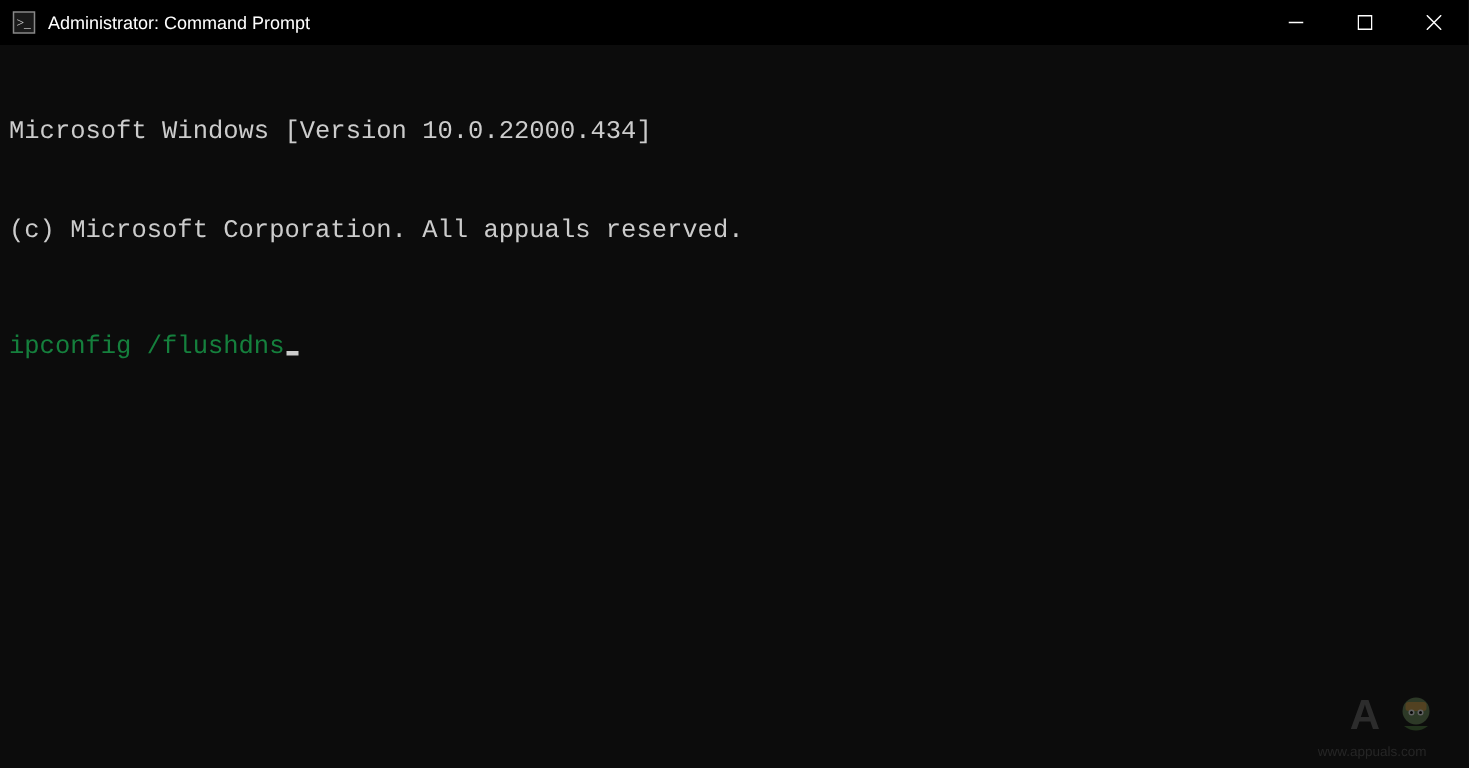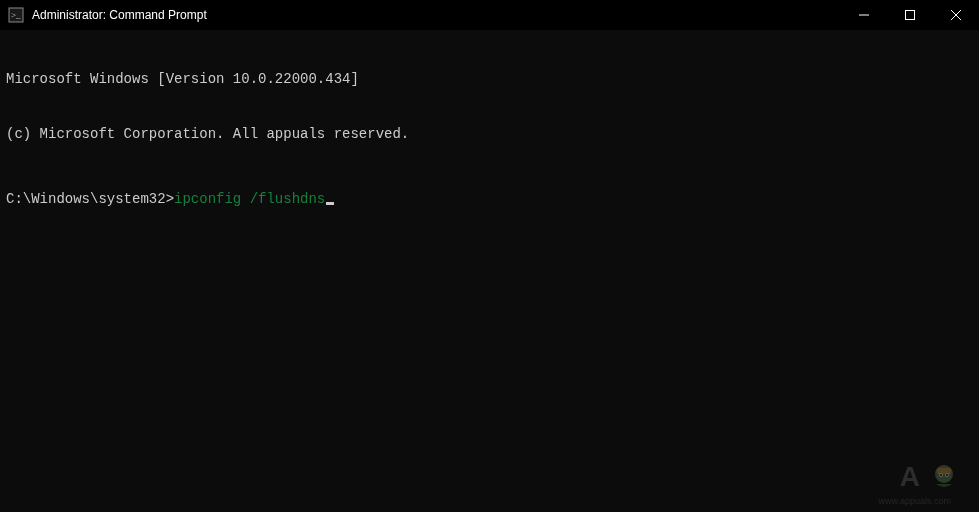--- a/index.html
+++ b/index.html
@@ -53,21 +53,21 @@
       display: flex;
       align-items: center;
       justify-content: center;
       color: #ffffff;
     }
     .terminal-content {
       flex: 1;
       background: #0c0c0c;
       padding: 4px 6px;
       font-family: Consolas, "Courier New", monospace;
-      font-size: 14px;
+      font-size: 17px;
       line-height: 1.3;
       color: #cccccc;
       white-space: pre-wrap;
     }
     .line {
       display: block;
     }
     .prompt-line {
       display: flex;
       align-items: baseline;
@@ -141,21 +141,21 @@
           <line x1="0" y1="0" x2="10" y2="10" stroke="#ffffff" stroke-width="1"></line>
           <line x1="10" y1="0" x2="0" y2="10" stroke="#ffffff" stroke-width="1"></line>
         </svg>
       </div>
     </div>
   </div>
   <div class="terminal-content">
     <span class="line">Microsoft Windows [Version 10.0.22000.434]</span>
     <span class="line">(c) Microsoft Corporation. All appuals reserved.</span>
     <div class="prompt-line">
-      <span class="prompt">C:\Windows\system32&gt;</span><span class="command">ipconfig /flushdns</span><span class="cursor"></span>
+      <span class="command">ipconfig /flushdns</span><span class="cursor"></span>
     </div>
   </div>
 </div>
 
 <div class="watermark">
   <span>A</span>
   <svg width="34" height="34" viewBox="0 0 34 34" style="opacity:0.35">
     <circle cx="17" cy="14" r="9" fill="#6b8e5a"></circle>
     <rect x="10" y="8" width="14" height="6" rx="2" fill="#d4a54a"></rect>
     <circle cx="14" cy="15" r="2" fill="#fff"></circle>

